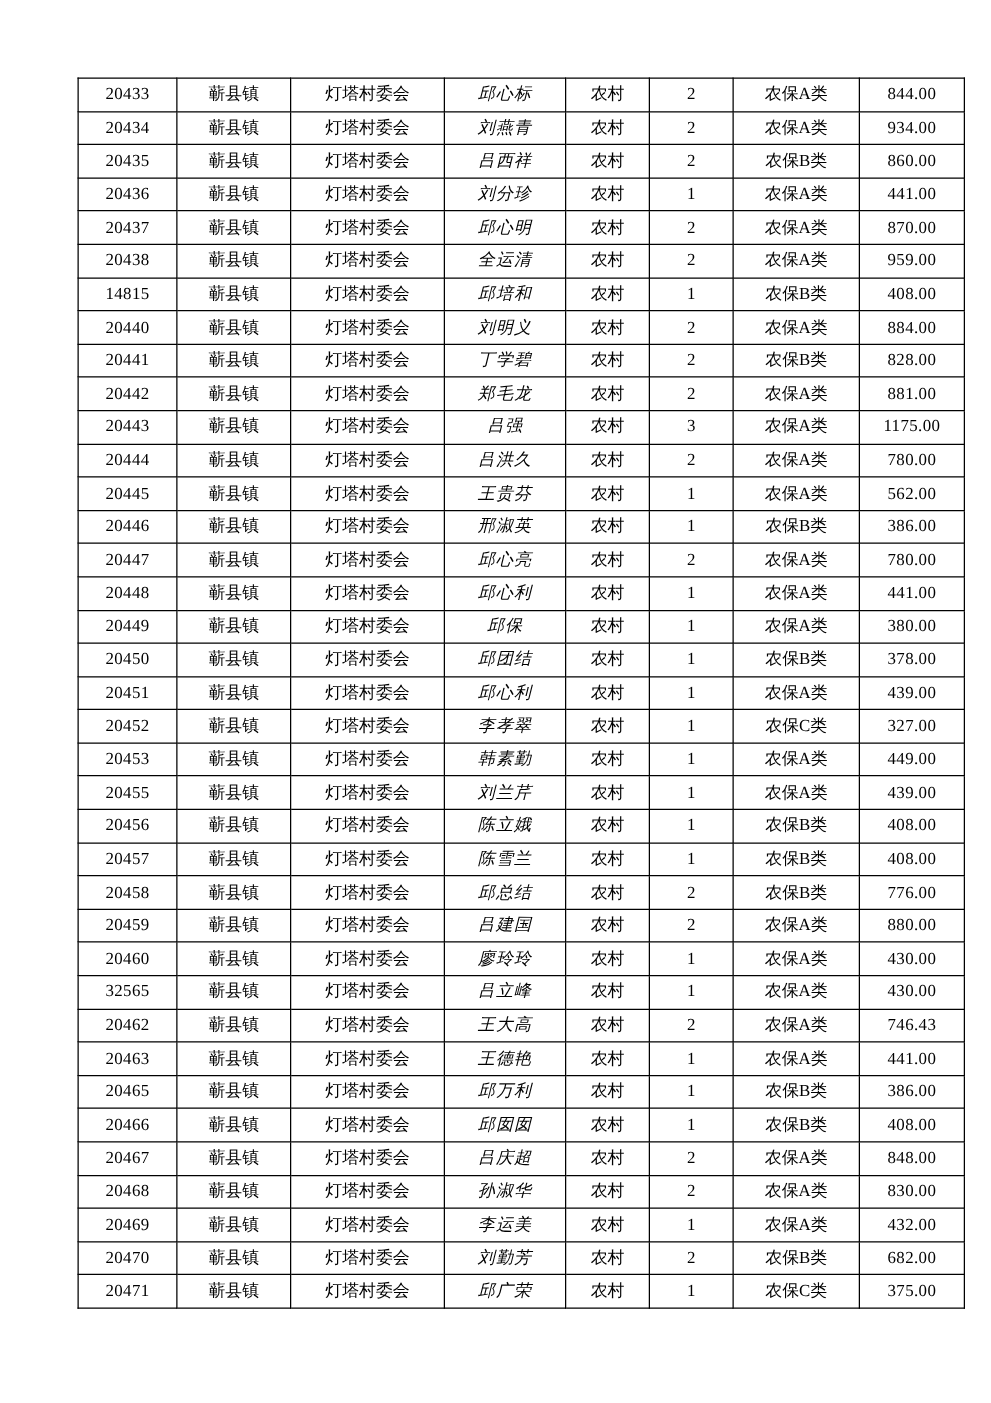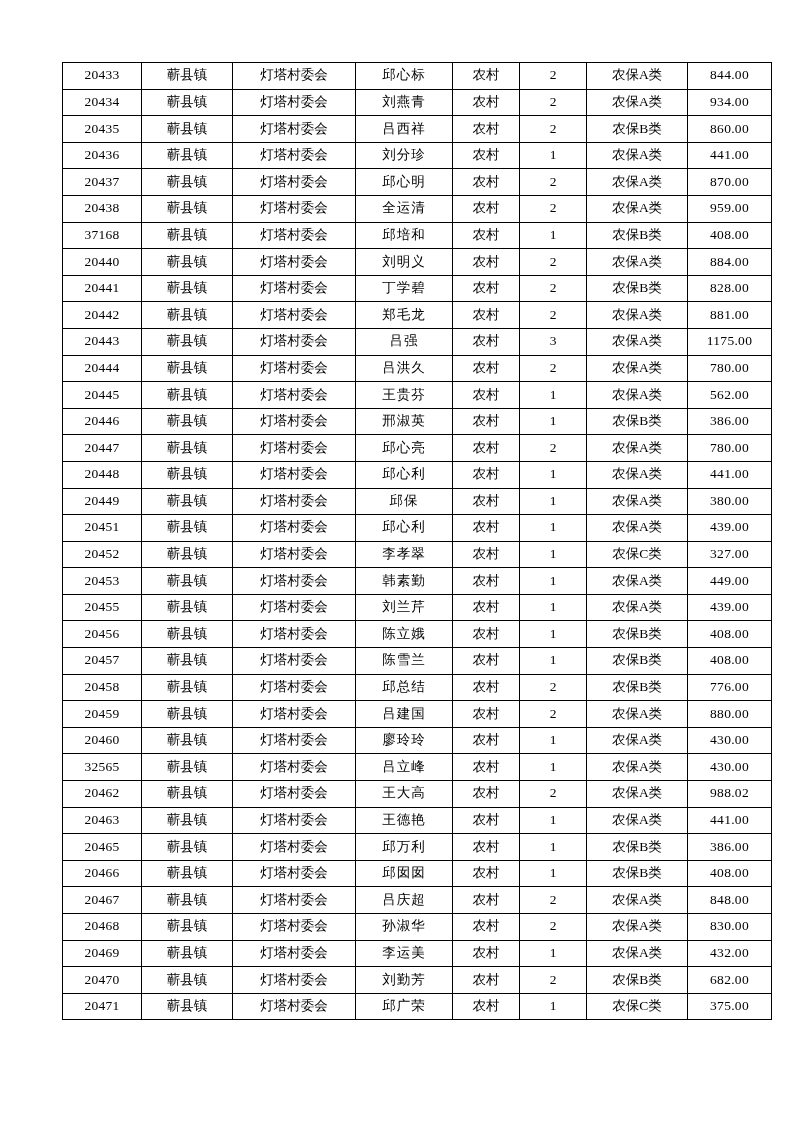--- a/index.html
+++ b/index.html
@@ -37,21 +37,21 @@
     white-space: nowrap;
     overflow: hidden;
   }
   td.c-id {
     width: 74px;
     font-family: "Liberation Serif", "DejaVu Serif", serif;
     letter-spacing: 0.3px;
   }
   td.c-town  { width: 86px; }
   td.c-village { width: 118px; }
-  td.c-name  { width: 92px; letter-spacing: 1px; }
+  td.c-name  { width: 92px; letter-spacing: 1px; font-style: italic; }
   td.c-type  { width: 62px; }
   td.c-count { width: 62px; }
   td.c-cat   { width: 96px; }
   td.c-amt   { width: 79px; letter-spacing: 0.3px; }
 </style>
 </head>
 <body>
 
 <div class="page">
   <table class="roster">
@@ -110,21 +110,21 @@
           <td class="c-id">20438</td>
           <td class="c-town">蕲县镇</td>
           <td class="c-village">灯塔村委会</td>
           <td class="c-name">全运清</td>
           <td class="c-type">农村</td>
           <td class="c-count">2</td>
           <td class="c-cat">农保A类</td>
           <td class="c-amt">959.00</td>
         </tr>
         <tr>
-          <td class="c-id">37168</td>
+          <td class="c-id">14815</td>
           <td class="c-town">蕲县镇</td>
           <td class="c-village">灯塔村委会</td>
           <td class="c-name">邱培和</td>
           <td class="c-type">农村</td>
           <td class="c-count">1</td>
           <td class="c-cat">农保B类</td>
           <td class="c-amt">408.00</td>
         </tr>
         <tr>
           <td class="c-id">20440</td>
@@ -218,20 +218,30 @@
         </tr>
         <tr>
           <td class="c-id">20449</td>
           <td class="c-town">蕲县镇</td>
           <td class="c-village">灯塔村委会</td>
           <td class="c-name">邱保</td>
           <td class="c-type">农村</td>
           <td class="c-count">1</td>
           <td class="c-cat">农保A类</td>
           <td class="c-amt">380.00</td>
+        </tr>
+        <tr>
+          <td class="c-id">20450</td>
+          <td class="c-town">蕲县镇</td>
+          <td class="c-village">灯塔村委会</td>
+          <td class="c-name">邱团结</td>
+          <td class="c-type">农村</td>
+          <td class="c-count">1</td>
+          <td class="c-cat">农保B类</td>
+          <td class="c-amt">378.00</td>
         </tr>
         <tr>
           <td class="c-id">20451</td>
           <td class="c-town">蕲县镇</td>
           <td class="c-village">灯塔村委会</td>
           <td class="c-name">邱心利</td>
           <td class="c-type">农村</td>
           <td class="c-count">1</td>
           <td class="c-cat">农保A类</td>
           <td class="c-amt">439.00</td>
@@ -327,21 +337,21 @@
           <td class="c-amt">430.00</td>
         </tr>
         <tr>
           <td class="c-id">20462</td>
           <td class="c-town">蕲县镇</td>
           <td class="c-village">灯塔村委会</td>
           <td class="c-name">王大高</td>
           <td class="c-type">农村</td>
           <td class="c-count">2</td>
           <td class="c-cat">农保A类</td>
-          <td class="c-amt">988.02</td>
+          <td class="c-amt">746.43</td>
         </tr>
         <tr>
           <td class="c-id">20463</td>
           <td class="c-town">蕲县镇</td>
           <td class="c-village">灯塔村委会</td>
           <td class="c-name">王德艳</td>
           <td class="c-type">农村</td>
           <td class="c-count">1</td>
           <td class="c-cat">农保A类</td>
           <td class="c-amt">441.00</td>

